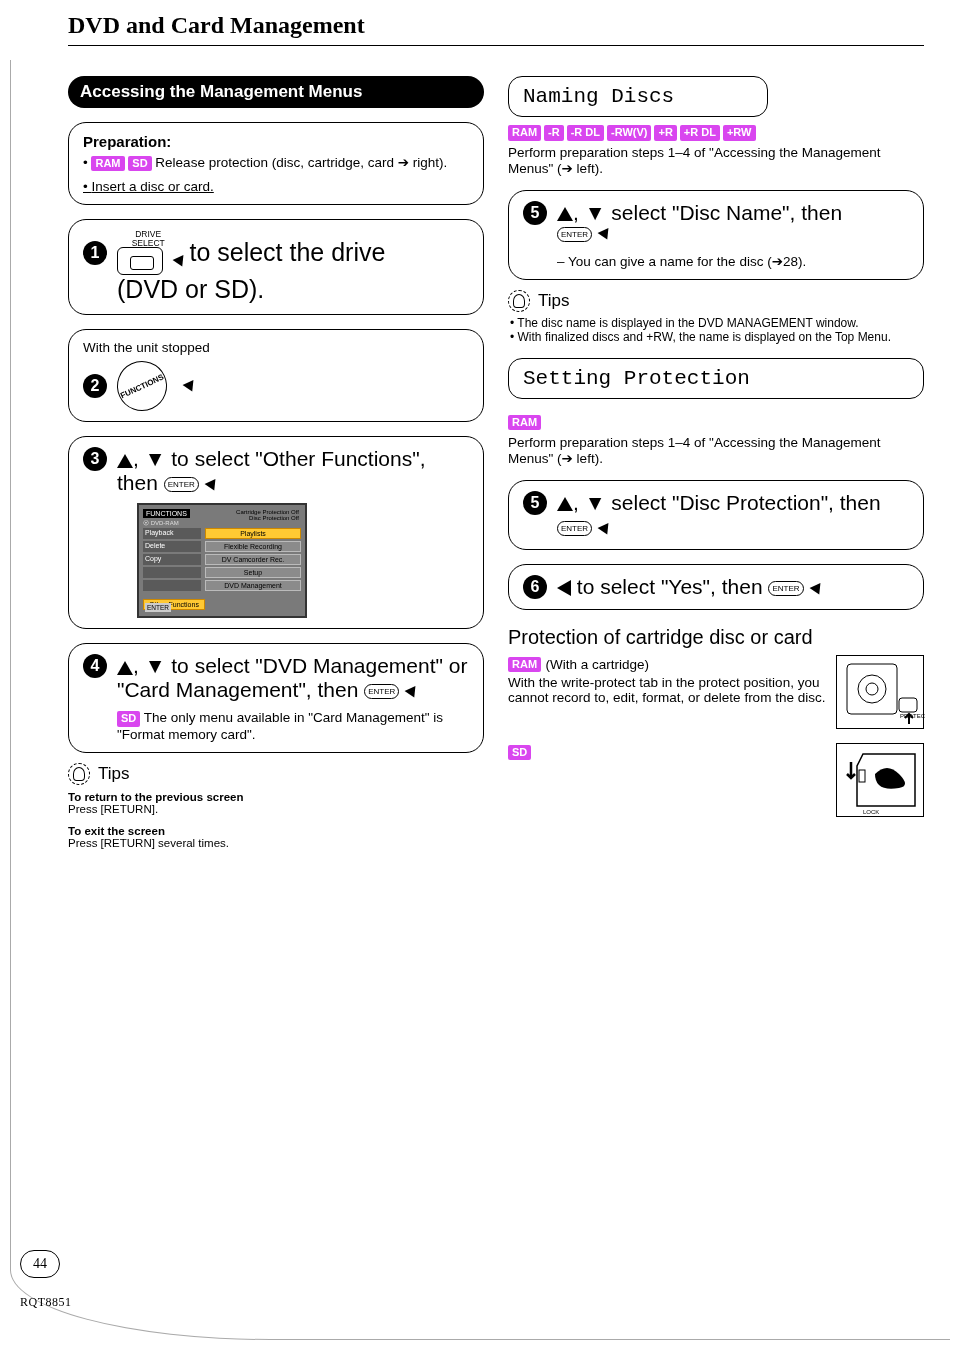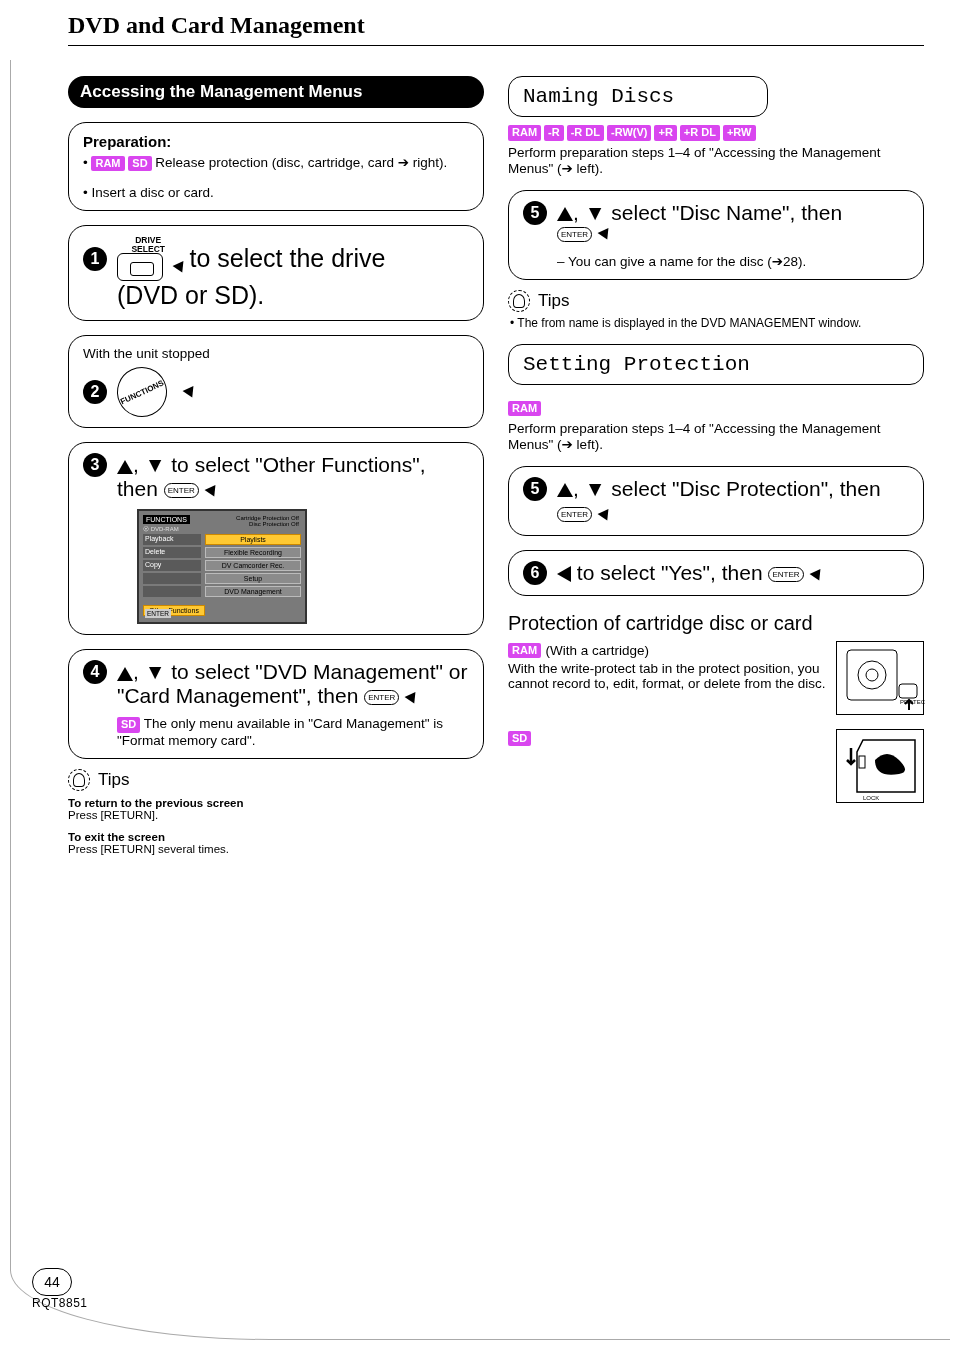--- a/index.html
+++ b/index.html
@@ -99,21 +99,21 @@
   .remote-btn {
     width: 46px; height: 28px;
     border: 1.2px solid #000; border-radius: 6px;
     display:inline-block; position: relative;
     vertical-align: middle;
   }
   .remote-btn::after {
     content:""; position:absolute; left:12px; top:8px;
     width:22px; height:12px; border:1px solid #000; border-radius:3px;
   }
-  .drive-label { font-size: 8.5px; line-height: 1; text-align:center;font-weight:bold;}
+  .drive-label { font-size: 8.5px; line-height: 1; text-align:center;}
   .funcwheel {
     width: 50px; height: 50px; border: 1.5px solid #000; border-radius: 50%;
     display:inline-flex; align-items:center; justify-content:center;
     font-size: 8px; font-weight:bold;
     transform: rotate(-25deg);
   }
   .tips-row { display:flex; align-items:center; gap:8px; margin-top:10px;}
   .bulb {
     width:22px; height:22px; border:1px dashed #000; border-radius:50%;
     display:inline-flex; align-items:center; justify-content:center;
@@ -133,22 +133,22 @@
   .menu-screenshot .label { color:#000; background:#ccc; padding:1px 2px; font-size:6.5px;}
   .menu-screenshot .ofbtn { margin-top:8px; width:62px;}
   ul.b { list-style: none; padding-left: 0; }
   ul.b li { padding-left: 12px; text-indent: -10px; font-size: 12px; }
   ul.b li::before { content:"• ";}
   .illus {
     width: 88px; height: 74px; border:1px solid #000;
     display:inline-block; position:relative; background:#fff;
   }
   .pagefoot {
-    position:absolute; left:32px; bottom:40px;
-    display:flex; flex-direction:column; align-items:flex-start; gap:0;
+    position:absolute; left:20px; bottom:40px;
+    display:flex; flex-direction:column; align-items:flex-start; gap:17px;font-family:Liberation Serif, serif;
   }
   .pnum {
     width:40px; height:28px; border:1px solid #000; border-radius: 14px;
     display:flex; align-items:center; justify-content:center;
     font-size: 14px;
   }
   .doccode { font-size: 12px; letter-spacing: 0.5px;}
   .flexline { display:flex; align-items:flex-start; gap:10px;}
   .triangle-up, .triangle-down, .triangle-left {
     display:inline-block; width:0; height:0; vertical-align:middle;
@@ -169,21 +169,21 @@
   <div class="col">
     <div class="section-bar">Accessing the Management Menus</div>
 
     <div class="box">
       <div class="prep-title">Preparation:</div>
       <div class="small" style="margin-top:4px;">
         • <span class="chip">RAM</span>
           <span class="chip">SD</span>
           <span>Release protection (disc, cartridge, card ➔ right).</span>
       </div>
-      <div class="small" style="margin-top:14px;">• <span>Insert a disc or card.</span></div>
+      <div class="small" style="margin-top:8px;text-decoration:underline;">• <span>Insert a disc or card.</span></div>
     </div>
 
     <div class="box">
       <div class="flexline" style="align-items:center;">
         <span class="stepnum">1</span>
         <div style="text-align:center; line-height:1;">
           <div class="drive-label">DRIVE</div>
           <div class="drive-label">SELECT</div>
           <span class="remote-btn"></span>
           <span class="cursor"></span>
@@ -292,21 +292,22 @@
           <div class="small" style="margin-top:10px;">– You can give a name for the disc (➔28).</div>
         </div>
       </div>
     </div>
 
     <div class="tips-row">
       <span class="bulb"></span>
       <span class="tips-title">Tips</span>
     </div>
     <ul class="b" style="margin-top:4px;">
-      <li>The from name is displayed in the DVD MANAGEMENT window.</li>
+      <li>The disc name is displayed in the DVD MANAGEMENT window.</li>
+      <li>With finalized discs and +RW, the name is displayed on the Top Menu.</li>
     </ul>
 
     <div class="section-pill" style="margin-top:14px; width:100%;">Setting Protection</div>
     <div style="margin-top:6px;">
       <span class="chip">RAM</span>
     </div>
     <div class="small" style="margin-top:4px;">Perform preparation steps 1–4 of "Accessing the Management Menus" (➔ left).</div>
 
     <div class="box">
       <div class="flexline">

